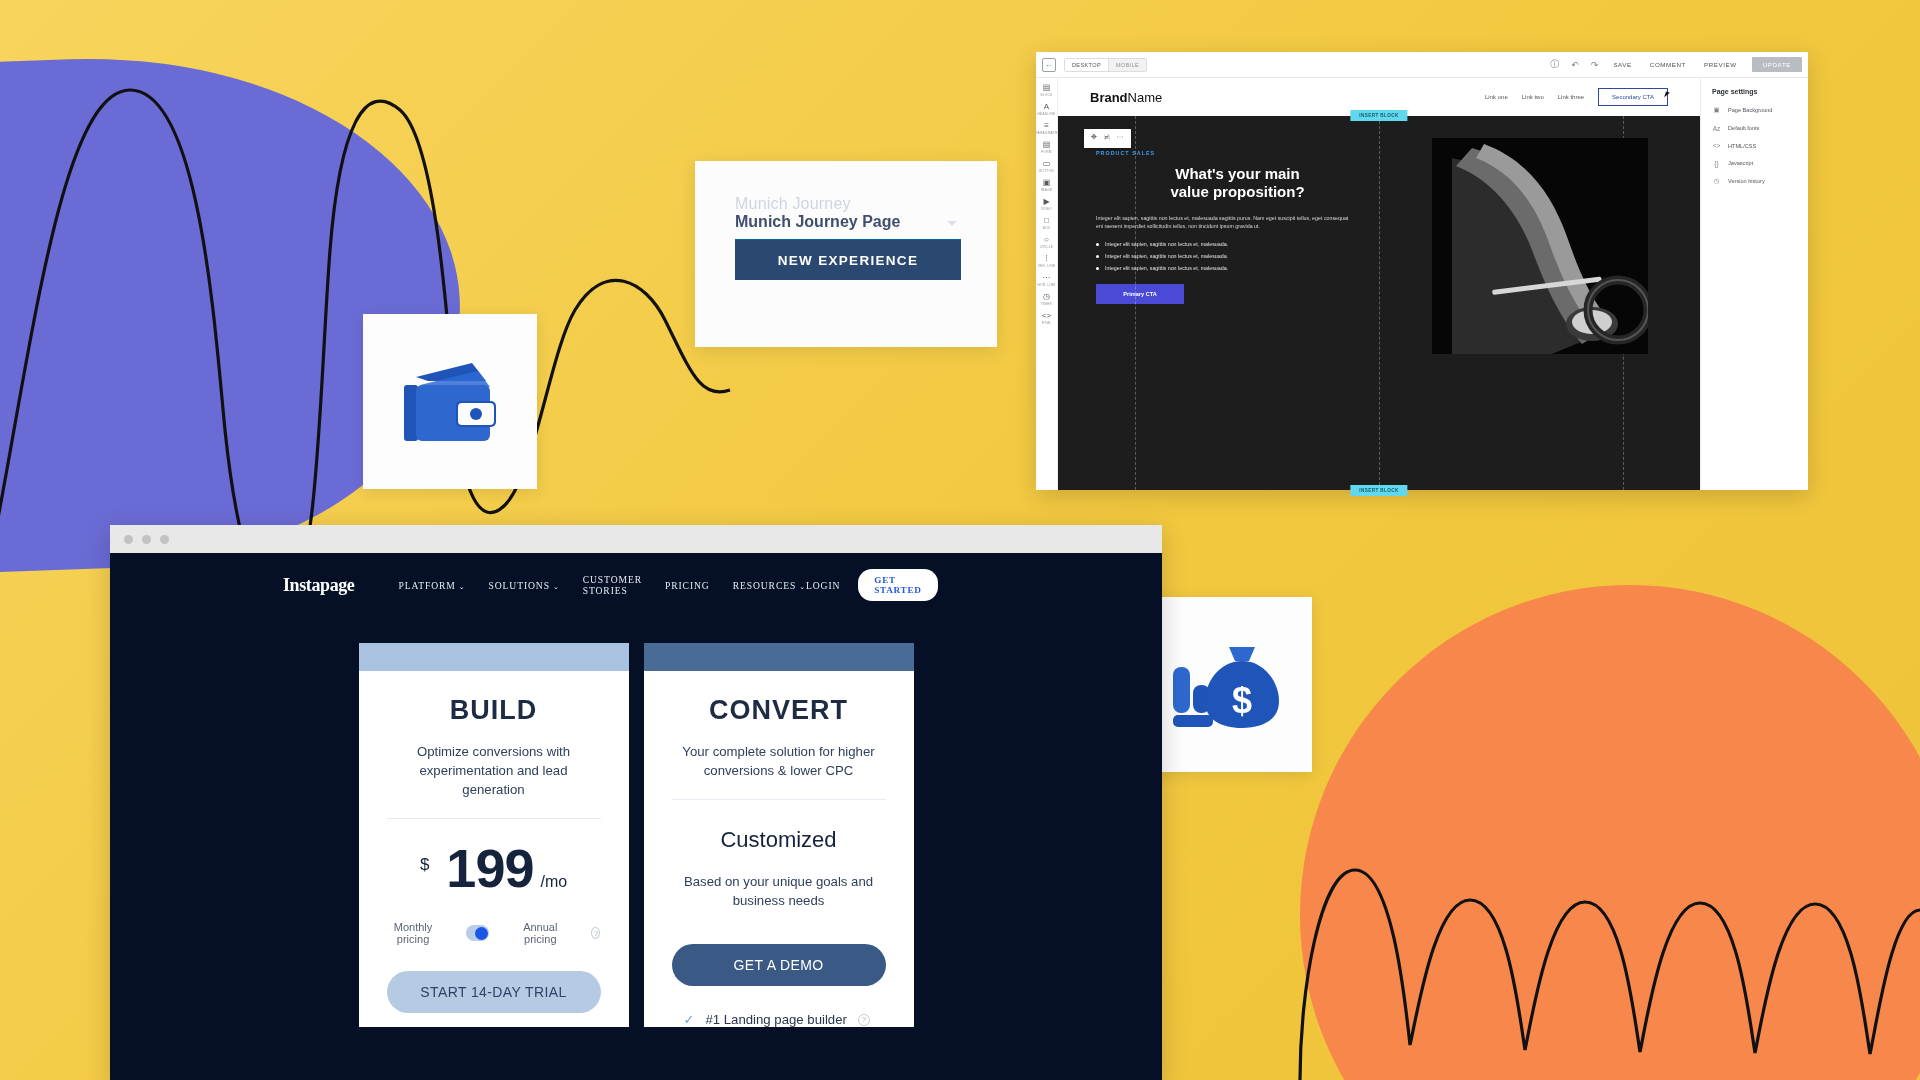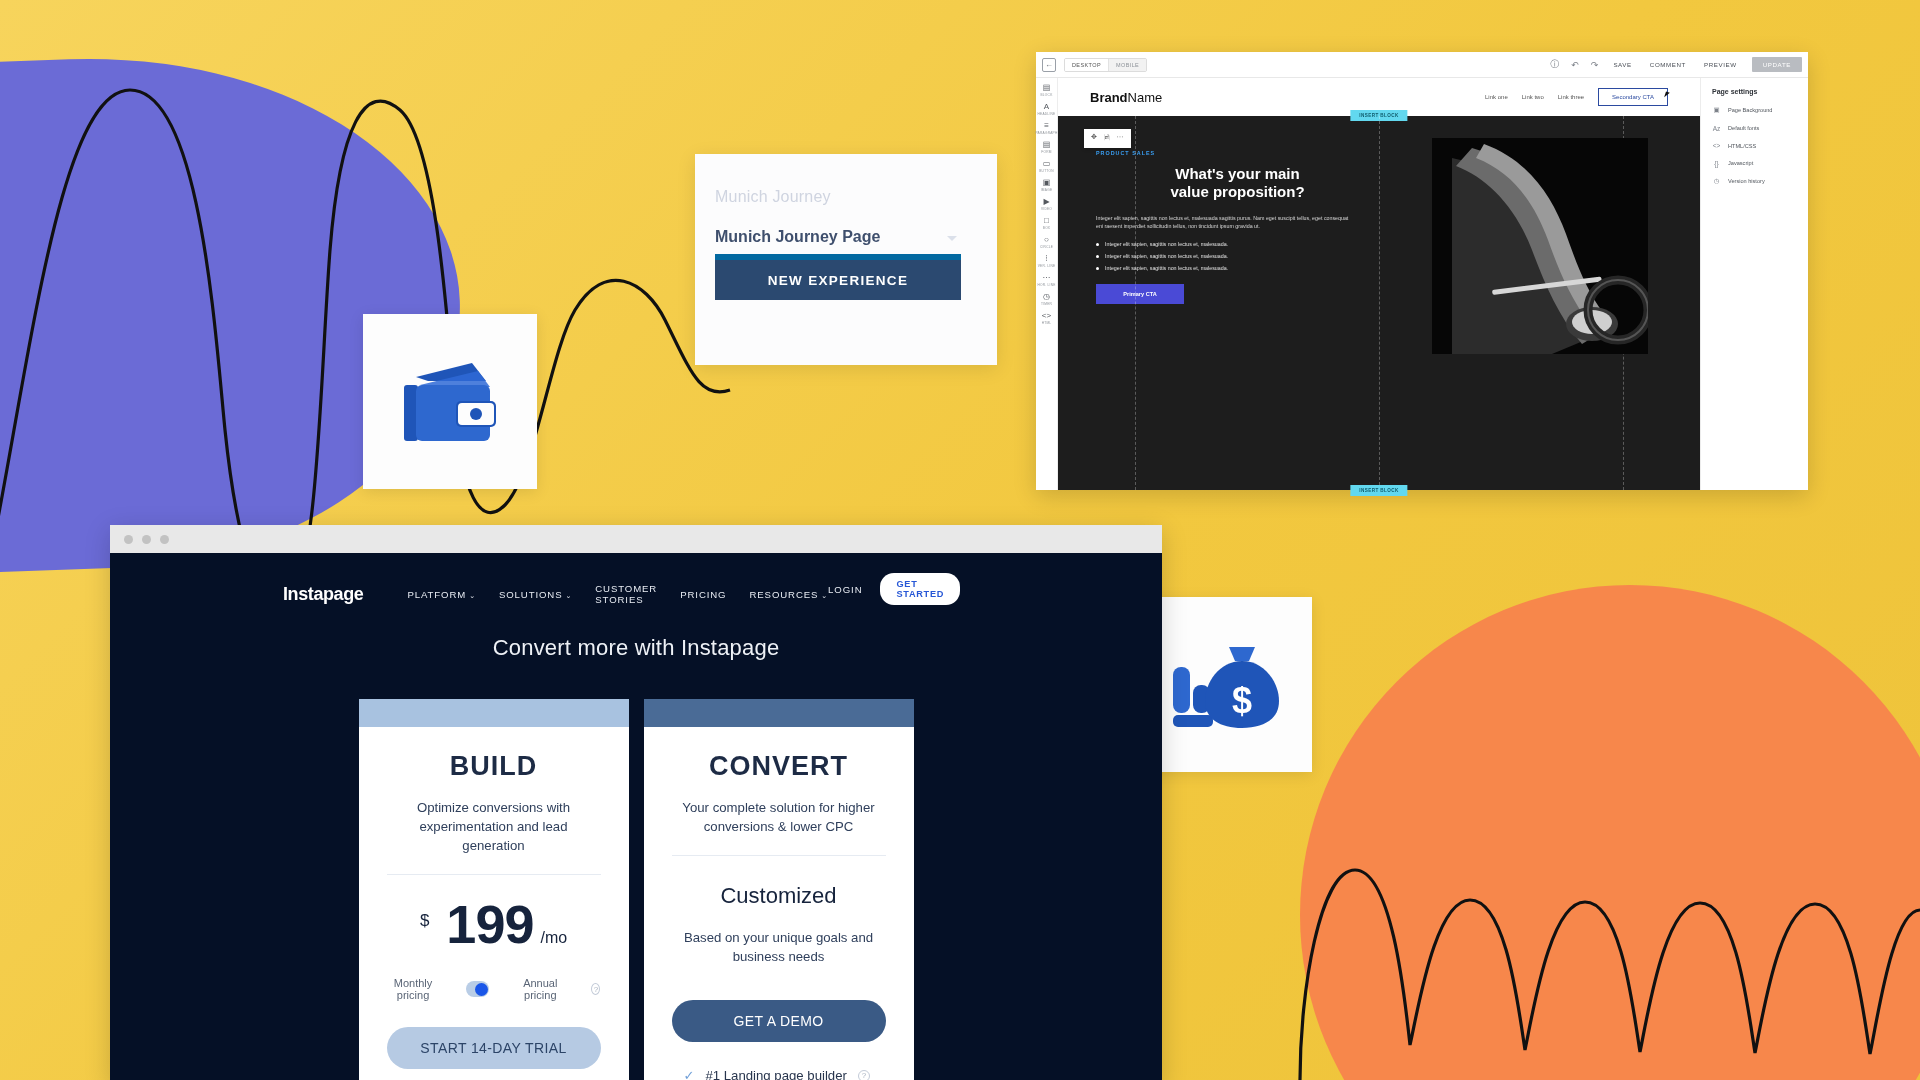--- a/index.html
+++ b/index.html
@@ -15,23 +15,23 @@
   .blob-purple { position:absolute; left:-240px; top:58px; width:700px; height:510px;
     background:#6b6bd6; border-radius: 0 60% 55% 0 / 0 55% 55% 0; transform: rotate(-2deg); }
   .blob-orange { position:absolute; left:1300px; top:585px; width:660px; height:660px;
     background:#f7874b; border-radius:50%; }
   svg.waves { position:absolute; inset:0; width:1920px; height:1080px; pointer-events:none; }
 
   
   .card { position:absolute; background:#fdfdfd; box-shadow: 0 4px 18px rgba(0,0,0,.10); }
 
   
-  #munich { left:695px; top:154px; width:302px; height:211px; padding:28px 36px 0 20px; background:#fcfcfd;}
+  #munich { left:695px; top:161px; width:302px; height:186px; padding:28px 36px 0 40px; background:#fcfcfd;}
   #munich .ph { color:#cfd4e0; font-size:16px; letter-spacing:.2px; margin-top:6px; }
-  #munich .field { margin-top:22px; border-bottom:6px solid #0369a1; padding-bottom:8px; position:relative; }
+  #munich .field { border-bottom:1px solid #0369a1; padding-bottom:8px; position:relative; }
   #munich .field span { color:#3f4f6d; font-size:16px; font-weight:bold; }
   #munich .caret { position:absolute; right:4px; top:8px; width:0;height:0;
     border-left:5px solid transparent;border-right:5px solid transparent;border-top:5px solid #dbe0ea;}
   #munich .newexp { height:40px; background:#2b4970; color:#fff; border:none;
     width:100%; font-size:13.5px; letter-spacing:1.3px; font-weight:bold; cursor:pointer; }
 
   
   .tile { position:absolute; background:#fdfdfd; display:flex; align-items:center; justify-content:center;
           box-shadow:0 3px 14px rgba(0,0,0,.10); }
   #wallet-tile { left:363px; top:314px; width:174px; height:175px; }
@@ -96,21 +96,21 @@
   .settings .row { display:flex; align-items:center; gap:7px; margin-bottom:10.5px; }
   .settings .row .ic { font-size:6.5px; color:#7d828a; width:9px; text-align:center; }
   .settings .row .lb { font-size:5.6px; color:#51565d; }
 
   
   #browser { position:absolute; left:110px; top:525px; width:1052px; height:560px;
              box-shadow:0 6px 24px rgba(0,0,0,.18); background:#051026; overflow:hidden;}
   #browser .chrome { height:28px; background:#e8e8e8; display:flex; align-items:center; padding-left:14px; gap:9px;}
   #browser .chrome i { width:9px;height:9px;border-radius:50%;background:#c2c2c2; display:block; }
   .site { background:#051026; height:calc(100% - 28px); position:relative; }
-  .sitenav { height:52px; display:flex; align-items:flex-end; padding:12px 0 0 173px; }
+  .sitenav { height:52px; display:flex; align-items:center; padding:12px 0 0 173px;font-family:Liberation Serif, serif; }
   .logo { color:#fff; font-size:18px; font-weight:bold; letter-spacing:-.4px; margin-right:44px; }
   .navlinks { display:flex; align-items:center; gap:23px; }
   .navlinks a { color:#e8ecf3; font-size:9.6px; letter-spacing:.9px; text-decoration:none; }
   .chev { font-size:7px; margin-left:3px; }
   .navright { margin-left:auto; display:flex; align-items:center; gap:18px; padding-right:230px; }
   .navright .login { color:#e8ecf3; font-size:9.6px; letter-spacing:.9px; }
   .getstarted { background:#fff; color:#2757d6; font-size:9.2px; letter-spacing:.7px; border-radius:14px;
                 padding:6px 16px; font-weight:bold; }
   .sitehead { text-align:center; color:#eef1f6; font-size:22px; margin-top:30px; letter-spacing:.2px; }
 
@@ -393,21 +393,20 @@
             <a href="#">CUSTOMER STORIES</a>
             <a href="#">PRICING</a>
             <a href="#">RESOURCES<span class="chev">⌄</span></a>
           </div>
         <div class="navright">
           <span class="login">LOGIN</span>
           <span class="getstarted">GET STARTED</span>
         </div>
       </div>
 
-      <div class="sitehead">Convert more with Instapage</div>
 
       <div class="plans">
 
         <div class="plan build">
           <div class="capstripe"></div>
           <div class="inner">
             <h3>BUILD</h3>
             <div class="sub">Optimize conversions with experimentation and lead generation</div>
             <hr>
             <div class="price">

